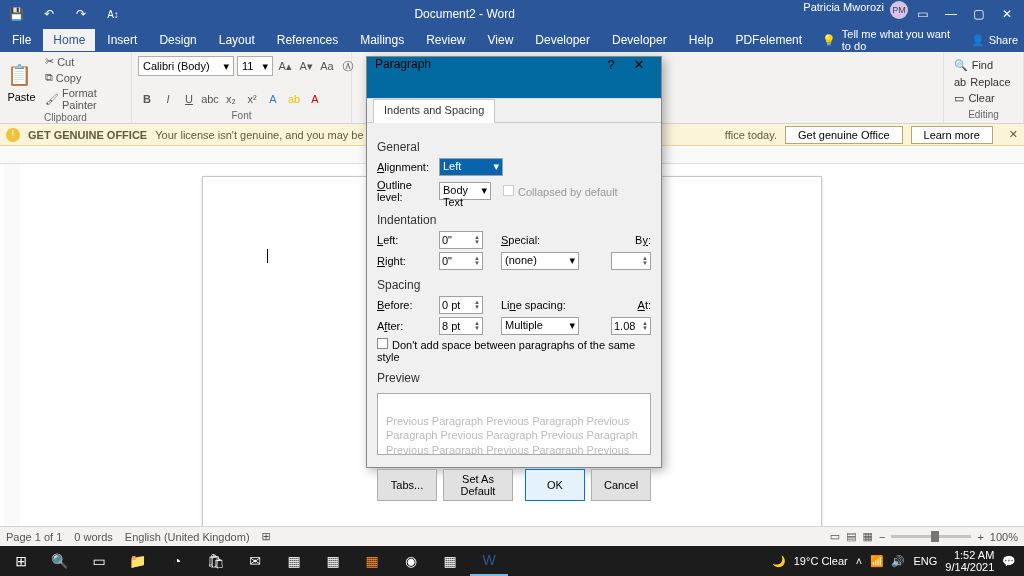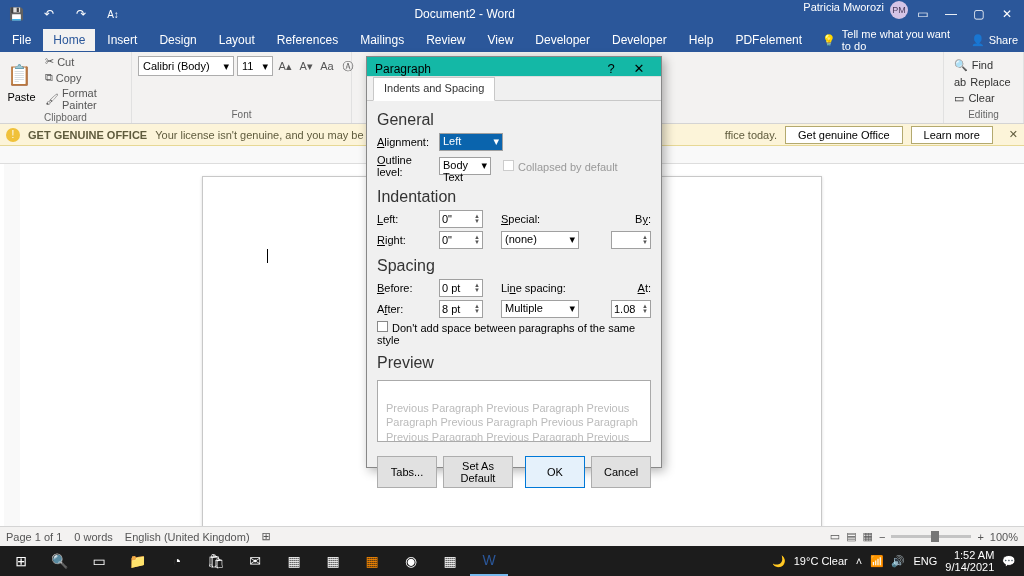--- a/index.html
+++ b/index.html
@@ -44,28 +44,28 @@
 .zoom{margin-left:auto;display:flex;align-items:center;gap:6px}
 .slider{width:80px;height:3px;background:#c4c4c4;position:relative}
 .slider::after{content:"";position:absolute;left:50%;top:-4px;width:8px;height:11px;background:#767676}
 .taskbar{position:absolute;bottom:0;left:0;right:0;height:30px;background:#1c1c1c;display:flex;align-items:center;padding:0 2px;gap:1px;color:#fff}
 .tbtn{width:38px;height:30px;display:flex;align-items:center;justify-content:center;font-size:14px}
 .tbtn.act{border-bottom:2px solid #76b9ed}
 .tray{margin-left:auto;display:flex;align-items:center;gap:8px;padding-right:6px;font-size:10px}
 
 .dlg-back{position:absolute;inset:0}
 .dlg{position:absolute;left:366px;top:56px;width:296px;height:412px;background:#f0f0f0;border:1px solid #888;box-shadow:3px 3px 10px rgba(0,0,0,.3)}
-.dlg-title{height:20px;background:#14b8a6;display:flex;align-items:flex-end;padding:0 8px;border-bottom:1px solid #ddd}
+.dlg-title{height:42px;background:#0369a1;display:flex;align-items:flex-start;padding:0 8px;border-bottom:1px solid #ddd}
 .dlg-title-txt{flex:1;font-size:12px}
 .dlg-x{width:28px;text-align:center;font-size:13px}
 .dlg-tabs{height:24px;display:flex;padding:0 6px;border-bottom:1px solid #c8c8c8;background:#f0f0f0}
 .dlg-tab{padding:4px 10px;font-size:11px;color:#333}
 .dlg-tab.active{background:#fff;border:1px solid #c8c8c8;border-bottom:1px solid #fff;margin-bottom:-1px}
 .dlg-body{padding:6px 10px;font-size:11px;background:#f0f0f0}
-.sec-h{font-size:16px;color:#333;margin:4px 0 4px}
+.sec-h{font-size:12px;color:#333;margin:11px 0 4px}
 .row{display:flex;align-items:center;margin:3px 0;gap:4px}
 .lbl{width:58px}
 .sel{border:1px solid #a0a0a0;background:#fff;padding:1px 3px;width:64px;height:18px;display:flex;align-items:flex-start;justify-content:space-between}
 .sel.hi{background:#0a64ad;color:#fff}
 .spin{border:1px solid #a0a0a0;background:#fff;width:44px;height:18px;display:flex;align-items:center;padding:0 2px;justify-content:space-between}
 .spin-ar{display:flex;flex-direction:column;line-height:5px;font-size:6px;color:#555}
 .cb{width:11px;height:11px;border:1px solid #888;background:#fff;display:inline-block;margin-right:4px}
 .prev-box{border:1px solid #aaa;background:#fff;height:62px;margin-top:8px;padding:20px 8px;font-size:5px;color:#999;line-height:1.3;overflow:hidden}
 .dlg-btns{display:flex;gap:6px;padding:8px 10px}
 .btn{border:1px solid #adadad;background:#e1e1e1;padding:3px 12px;font-size:11px;min-width:60px;text-align:center}
@@ -134,21 +134,21 @@
           </div>
         <div class="mini-btn">
             <span>🖌</span>
             <span>Format Painter</span>
           </div>
       </div>
     </div>
     <div class="rgrp-label">Clipboard</div>
   </div>
   <div class="rgrp font-grp" style="width:220px">
-    <div class="rgrp-body" style="flex-direction:row;align-items:flex-start;gap:14px;padding-top:2px">
+    <div class="rgrp-body" style="flex-direction:column;align-items:flex-start;gap:14px;padding-top:2px">
       <div class="font-row">
         <div class="combo" style="width:96px">
             <span>Calibri (Body)</span>
             <span>▾</span>
           </div>
         <div class="combo" style="width:36px">
             <span>11</span>
             <span>▾</span>
           </div>
         <span class="icbtn">A▴</span>

